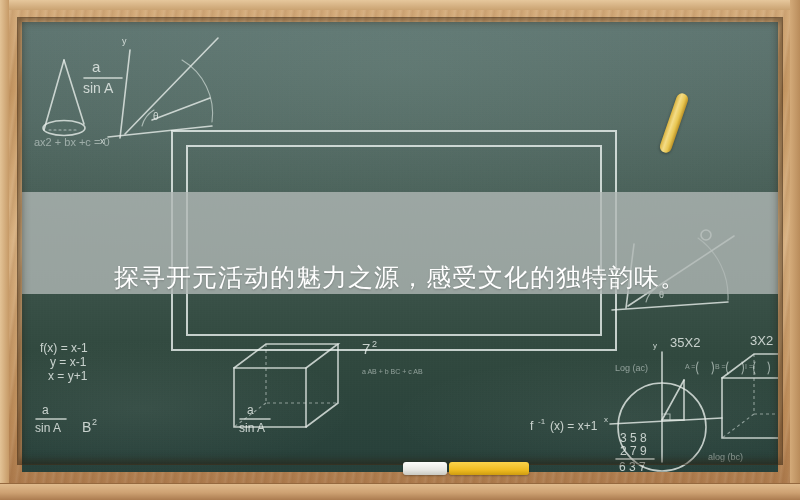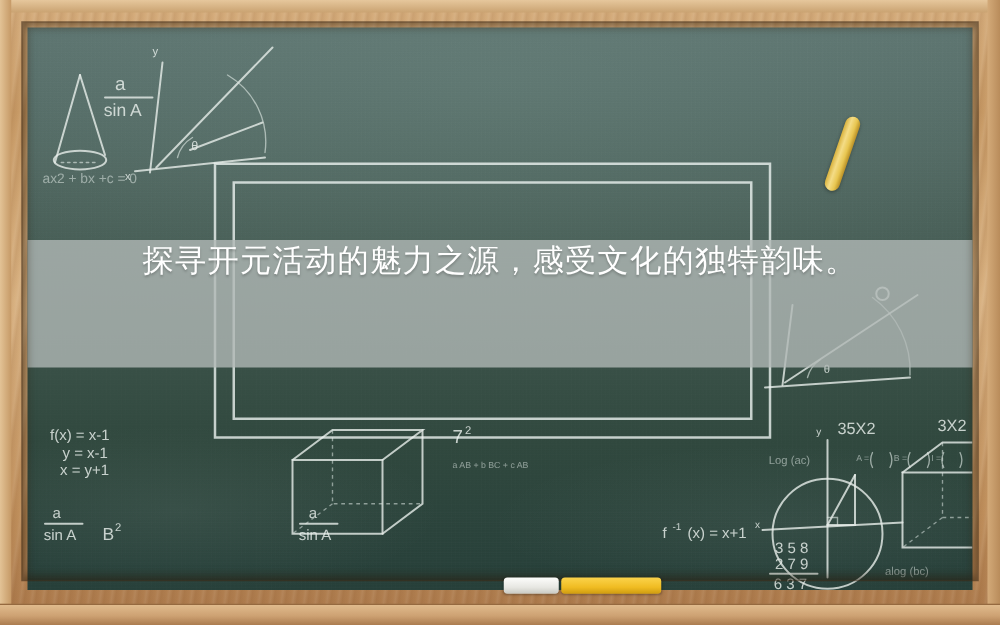--- a/index.html
+++ b/index.html
@@ -125,21 +125,21 @@
   }
 
   
   .caption-band {
     position: absolute;
     left: 22px; top: 192px;
     width: 756px; height: 102px;
     background: rgba(176,184,181,0.80);
     z-index: 4;
     display: flex;
-    align-items: flex-start;
+    align-items: flex-end;
     justify-content: center;
   }
   .caption-text {
     color: #ffffff;
     font-size: 25px;
     letter-spacing: 1px;
     white-space: nowrap;
     text-shadow: 0 1px 2px rgba(0,0,0,0.22);
     font-family: "DejaVu Sans", "Liberation Sans", sans-serif;
   }

